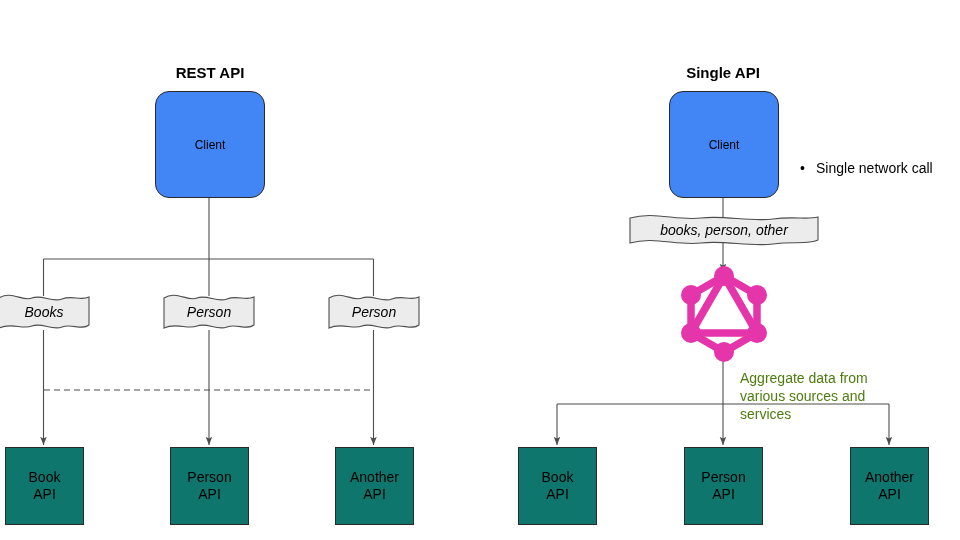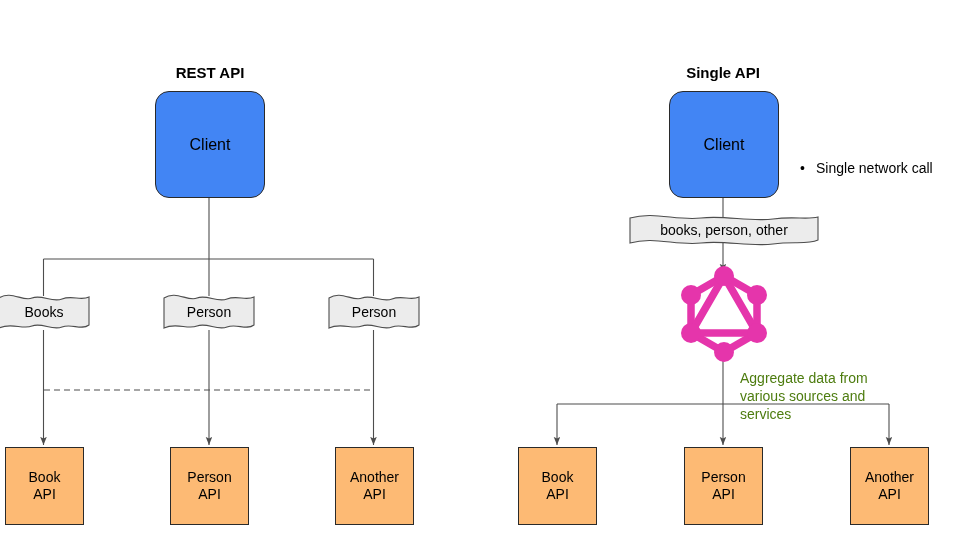--- a/index.html
+++ b/index.html
@@ -29,27 +29,27 @@
     margin-top: 32px;
   }
   .client-box {
     position: absolute;
     background: #4285F4;
     border: 1.2px solid #2a2a2a;
     border-radius: 14px;
     display: flex;
     align-items: center;
     justify-content: center;
-    font-size: 16px;
+    font-size: 12px;
     color: #000000;
     box-sizing: border-box;
   }
   .api-box {
     position: absolute;
-    background: #fdba74;
+    background: #0f766e;
     border: 1.2px solid #2a2a2a;
     display: flex;
     align-items: center;
     justify-content: center;
     text-align: center;
     font-size: 14px;
     line-height: 1.25;
     color: #000000;
     box-sizing: border-box;
     white-space: pre-line;
@@ -68,20 +68,21 @@
     left: 0;
     right: 0;
     top: 0;
     bottom: 0;
     display: flex;
     align-items: center;
     justify-content: center;
     font-size: 14px;
     color: #000000;
     white-space: nowrap;
+    font-style: italic;
   }
   .bullet-list {
     position: absolute;
     font-size: 14px;
     line-height: 1.32;
     color: #000000;
     list-style: none;
     margin: 6px;
     padding: 0;
   }

